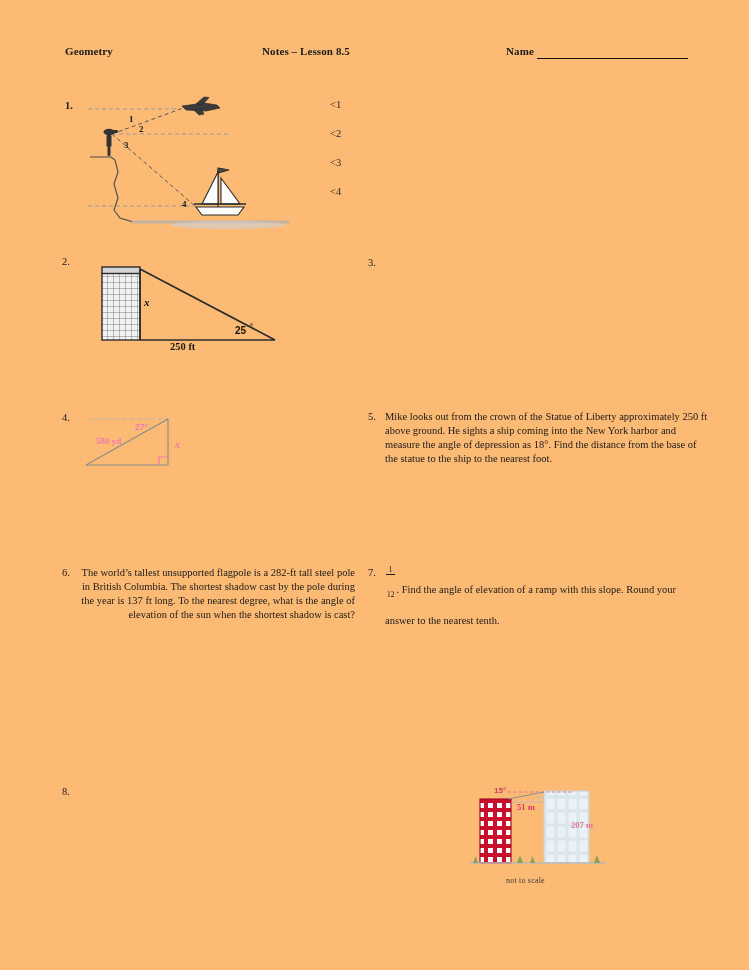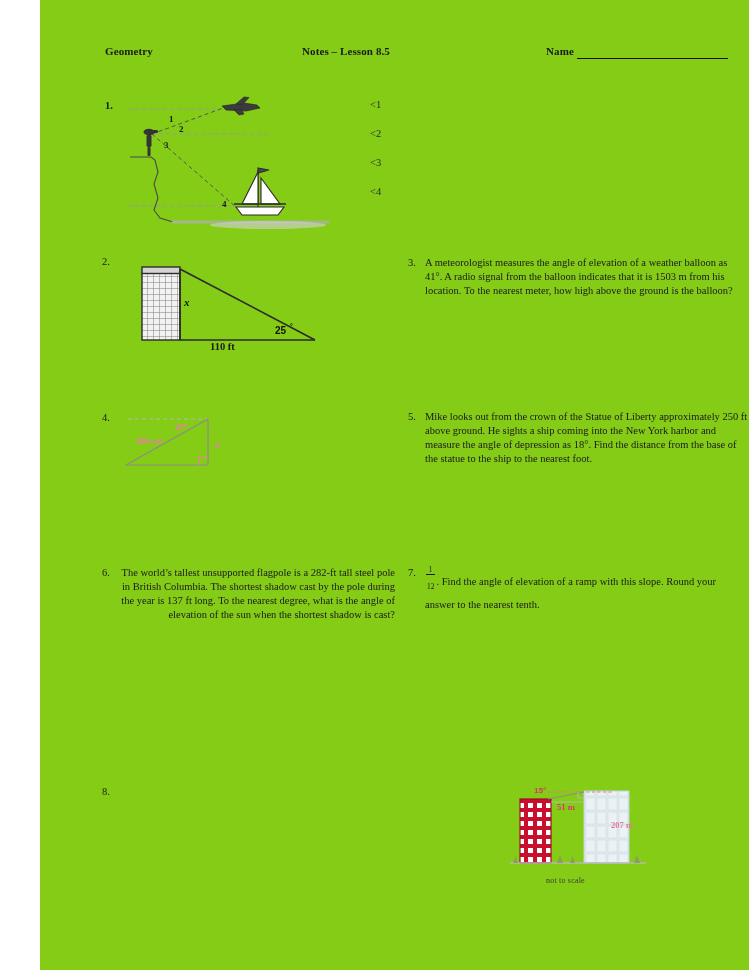--- a/index.html
+++ b/index.html
@@ -11,22 +11,21 @@
     width: 749px;
     height: 970px;
     position: relative;
     font-family: "Liberation Serif", "DejaVu Serif", serif;
     color: #1a1a1a;
     overflow: hidden;
   }
   .page {
     position: absolute;
     inset: 0;
-    background: #84cc16;
-    margin-left: 40px;
+    background: #fdba74;
   }
   .abs { position: absolute; }
 
   
   #header-course, #header-title, #header-name-label {
     font-weight: bold;
     font-size: 11px;
     letter-spacing: .1px;
   }
   #header-course { left: 65px; top: 45px; }
@@ -57,21 +56,21 @@
   
   .frac {
     display: inline-block;
     vertical-align: -0.42em;
     text-align: center;
     font-size: 7.4px;
     line-height: 1.02;
     margin: 0 1px;
   }
   .frac .num { display: block; padding: 0 1px; }
-  .frac .den { display: block; border-top: 1px solid #1a1a1a; padding: 8px 1px; }
+  .frac .den { display: block; border-top: 1px solid #1a1a1a; padding: 16px 1px; }
 
   
   .angle-item {
     font-size: 10.5px;
     color: #2a2a2a;
   }
 
   
   .diagram { display: block; }
 
@@ -163,24 +162,23 @@
 
       <line x1="45" y1="82" x2="180" y2="82" stroke="#2b2b2b" stroke-width="1.6"></line>
       <line x1="45" y1="11" x2="180" y2="82" stroke="#2b2b2b" stroke-width="1.6"></line>
       <line x1="45" y1="11" x2="45" y2="82" stroke="#2b2b2b" stroke-width="1.6"></line>
 
       <text x="49" y="48" font-family="Liberation Serif, serif" font-size="11" font-style="italic" font-weight="bold" fill="#111">x</text>
       <text x="140" y="76" font-family="Liberation Sans, sans-serif" font-size="10" font-weight="bold" fill="#111">25</text>
       <text x="155" y="71" font-family="Liberation Sans, sans-serif" font-size="7" font-weight="bold" fill="#111">°</text>
     </svg>
   </div>
-  <div class="abs" style="left:170px; top:341px; font-size:10.5px; font-weight:bold;">110 ft</div>
+  <div class="abs" style="left:170px; top:341px; font-size:10.5px; font-weight:bold;">250 ft</div>
 
   <div class="abs prob-num" style="left:368px; top:256px;">3.</div>
-  <div class="abs prob-text" style="left:385px; top:256px; width:322px;">A meteorologist measures the angle of elevation of a weather balloon as 41°.  A radio signal from the balloon indicates that it is 1503 m from his location.  To the nearest meter, how high above the ground is the balloon?</div>
 
   <div class="abs prob-num" style="left:62px; top:411px;">4.</div>
 
   <div class="abs" style="left:80px; top:410px;">
     <svg class="diagram" width="115" height="62" viewBox="0 0 115 62" xmlns="http://www.w3.org/2000/svg">
 
       <line x1="8" y1="9" x2="88" y2="9" stroke="#b5b5b5" stroke-width="1" stroke-dasharray="4,3"></line>
 
       <line x1="88" y1="9" x2="6" y2="55" stroke="#8c8c8c" stroke-width="1.2"></line>
       <line x1="88" y1="9" x2="88" y2="55" stroke="#8c8c8c" stroke-width="1.2"></line>

